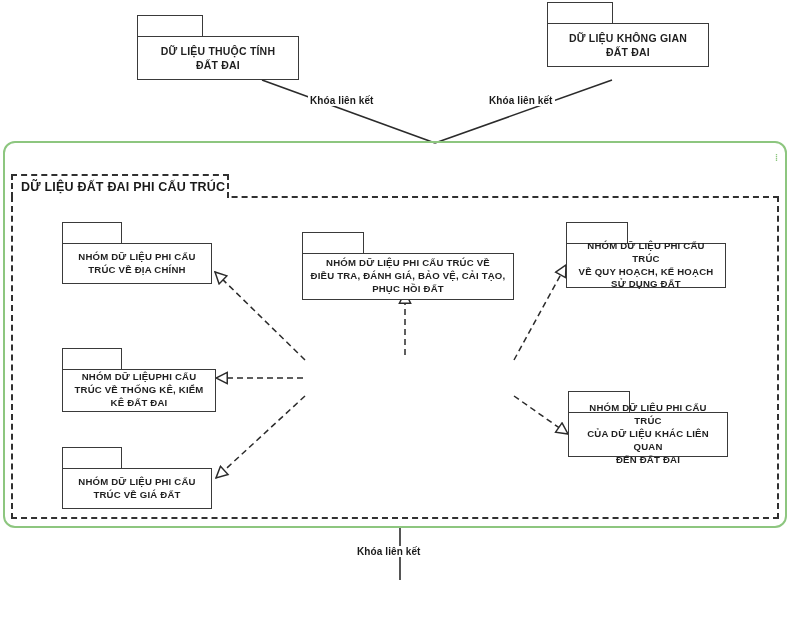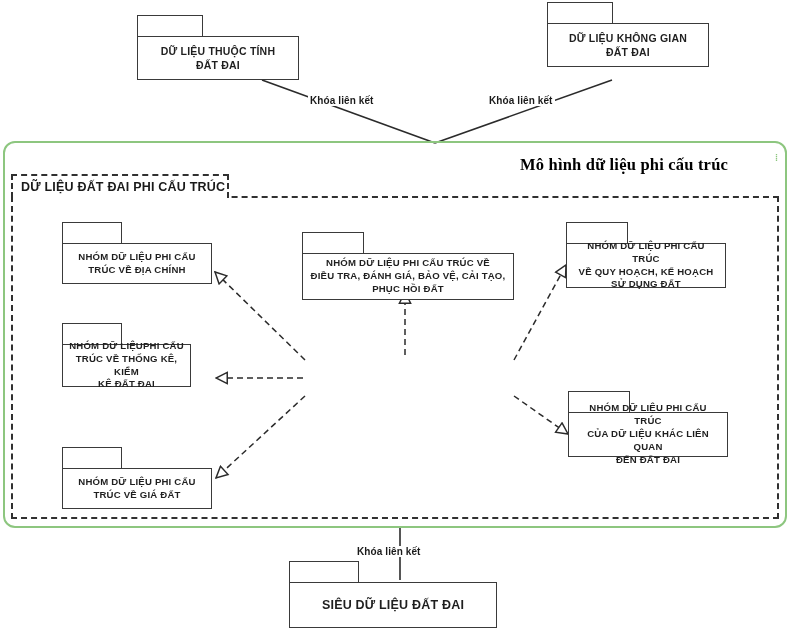--- a/index.html
+++ b/index.html
@@ -185,21 +185,20 @@
 
   <div class="pkg f-11" style="left:547px; top:2px; width:162px; height:65px;">
     <div class="tab" style="width:66px;"></div>
     <div class="body">
       <div class="label" style="white-space:pre-line;">DỮ LIỆU KHÔNG GIAN
 ĐẤT ĐAI</div>
     </div>
   </div>
 
   <div id="green-box"></div>
-  <div id="model-title">Mô hình dữ liệu phi cấu trúc</div>
   <div id="title-marker">⁞</div>
 
   <div id="dashed-box"></div>
   <div id="dashed-mask"></div>
   <div id="dashed-label-box">
     <span>DỮ LIỆU ĐẤT ĐAI PHI CẤU TRÚC</span>
   </div>
 
   <svg class="overlay under" viewBox="0 0 794 634">
     <defs>
@@ -222,21 +221,21 @@
   </svg>
 
   <div class="pkg f-10" style="left:62px; top:222px; width:150px; height:62px;">
     <div class="tab" style="width:60px;"></div>
     <div class="body">
       <div class="label" style="white-space:pre-line;">NHÓM DỮ LIỆU PHI CẤU
 TRÚC VỀ ĐỊA CHÍNH</div>
     </div>
   </div>
 
-  <div class="pkg f-10" style="left:62px; top:323px; width:129px; height:64px;">
+  <div class="pkg f-10" style="left:62px; top:348px; width:154px; height:64px;">
     <div class="tab" style="width:60px;"></div>
     <div class="body">
       <div class="label" style="white-space:pre-line;">NHÓM DỮ LIỆUPHI CẤU
 TRÚC VỀ THỐNG KÊ, KIỂM
 KÊ ĐẤT ĐAI</div>
     </div>
   </div>
 
   <div class="pkg f-10" style="left:62px; top:447px; width:150px; height:62px;">
     <div class="tab" style="width:60px;"></div>
@@ -267,24 +266,18 @@
 
   <div class="pkg f-10" style="left:568px; top:391px; width:160px; height:66px;">
     <div class="tab" style="width:62px;"></div>
     <div class="body">
       <div class="label" style="white-space:pre-line;">NHÓM DỮ LIỆU PHI CẤU TRÚC
 CỦA DỮ LIỆU KHÁC LIÊN QUAN
 ĐẾN ĐẤT ĐAI</div>
     </div>
   </div>
 
-  <div class="pkg f-13" style="left:289px; top:561px; width:208px; height:67px;">
-    <div class="tab" style="width:70px;"></div>
-    <div class="body">
-      <div class="label" style="white-space:pre-line;">SIÊU DỮ LIỆU ĐẤT ĐAI</div>
-    </div>
-  </div>
 
   <div class="conn-label" style="left:308px; top:95px;">Khóa liên kết</div>
   <div class="conn-label" style="left:487px; top:95px;">Khóa liên kết</div>
   <div class="conn-label" style="left:355px; top:546px;">Khóa liên kết</div>
 
 </div>
 
 </body></html>

